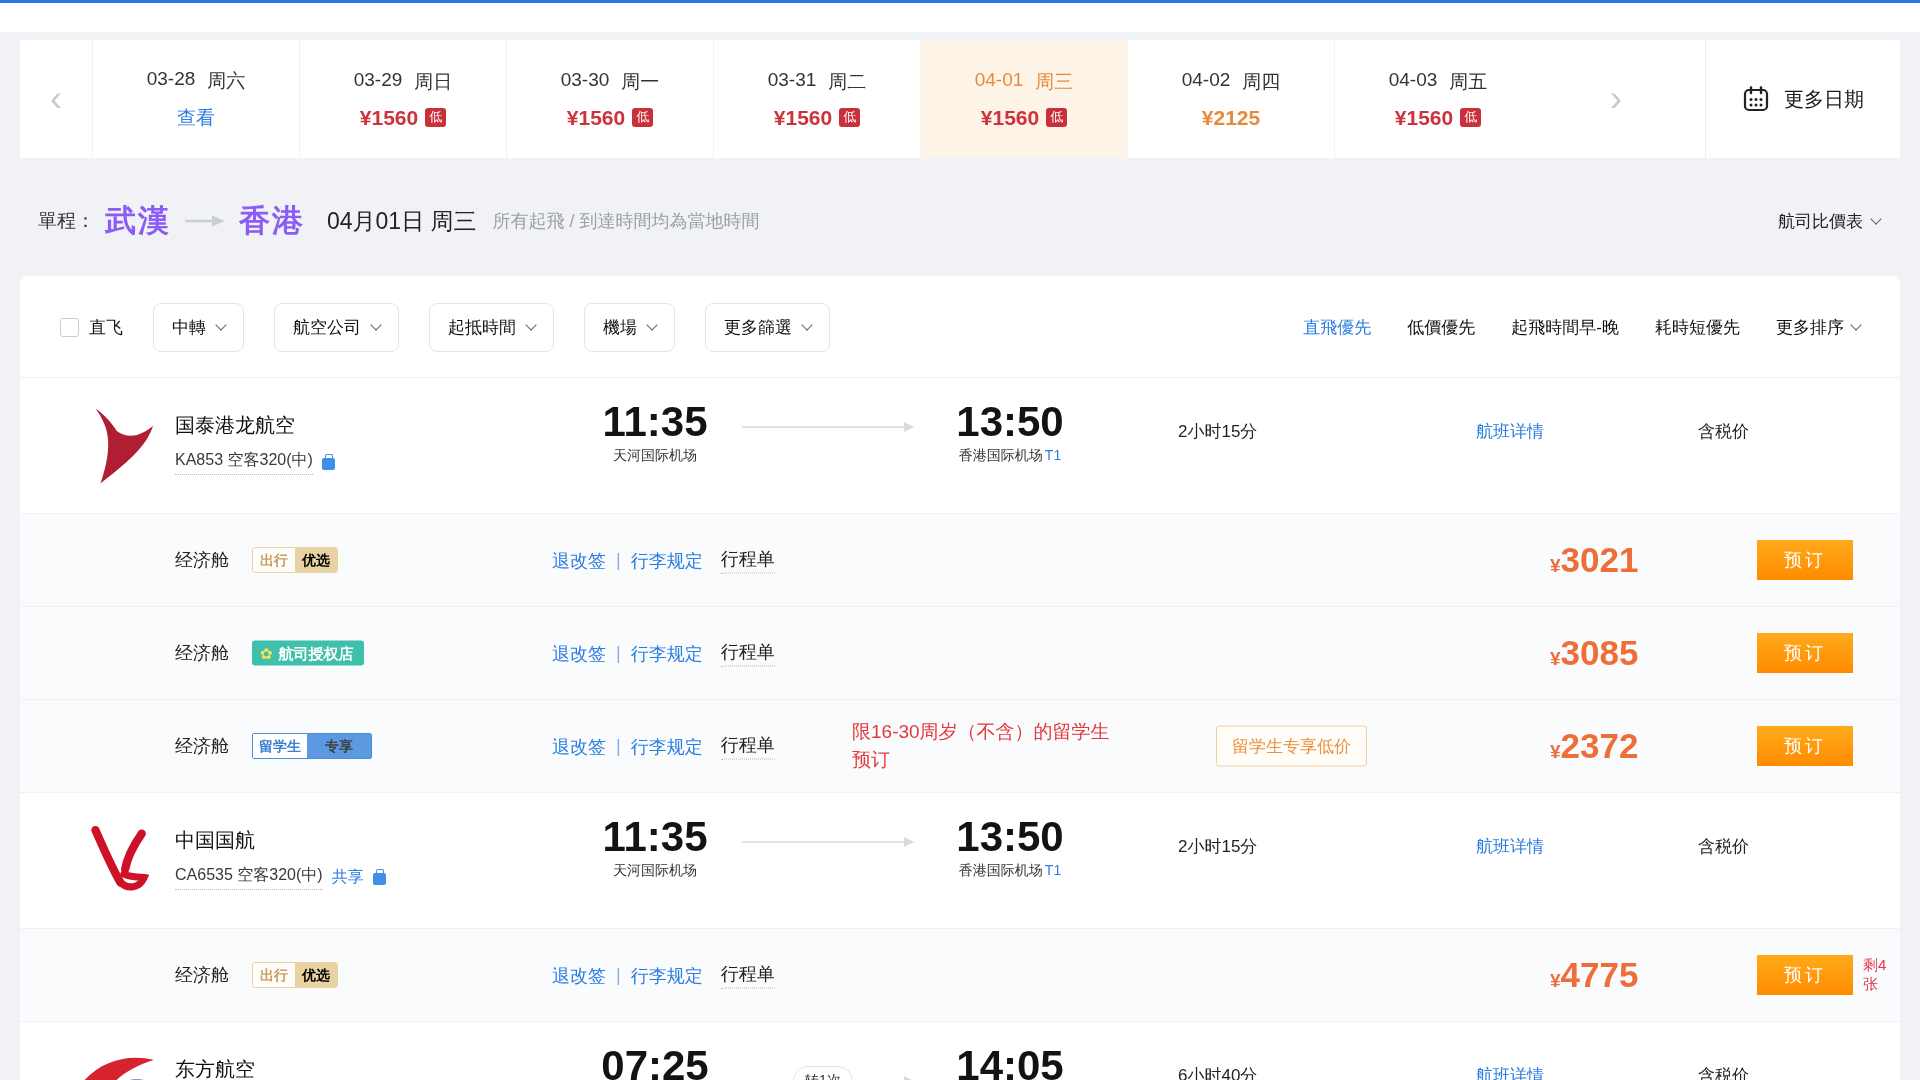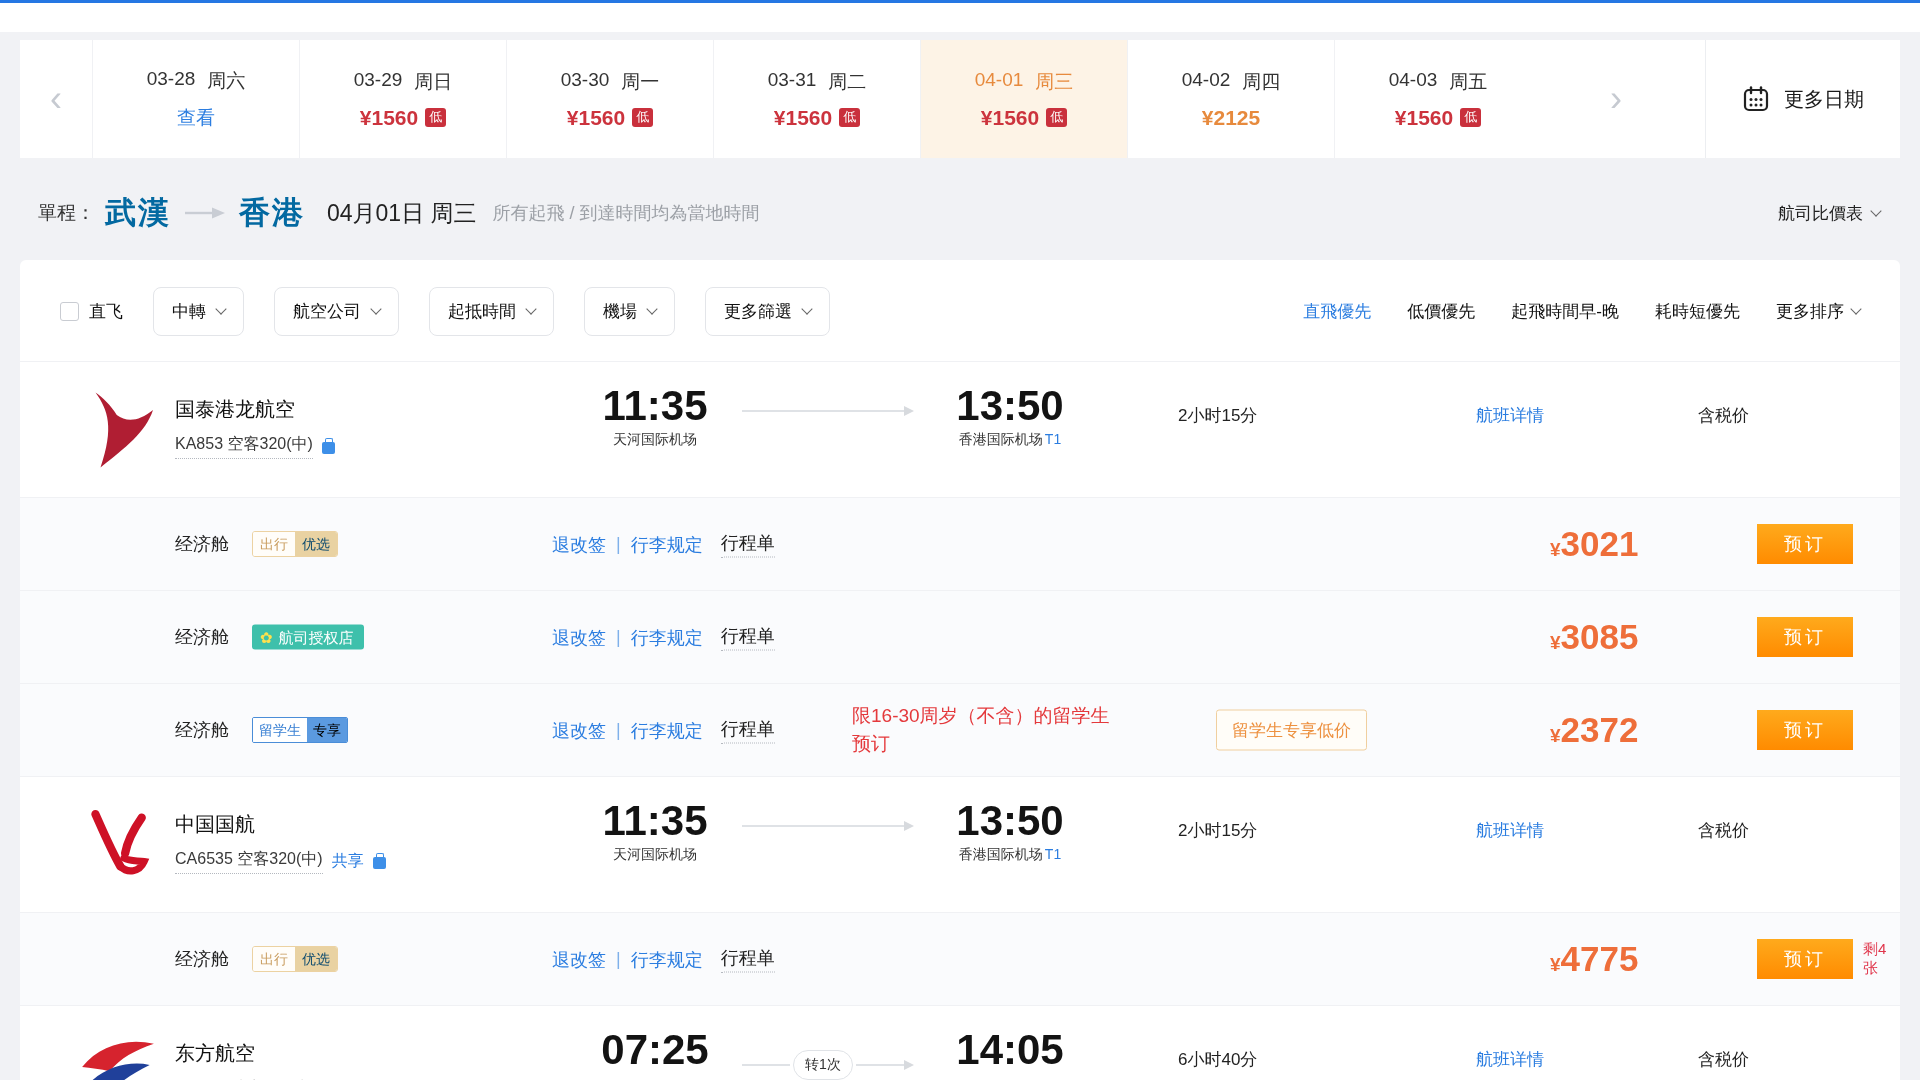--- a/index.html
+++ b/index.html
@@ -24,21 +24,21 @@
   .db-price.orange { color:#e78a3d; }
   .db-low { font-size:13px; font-weight:400; color:#fff; background:#c9303c; padding:2px 4px;
             border-radius:3px; line-height:1.1; }
   .db-view { font-size:19px; color:#2b7de0; }
   .db-more { margin-left:auto; display:flex; align-items:center; gap:14px; padding:0 36px;
              border-left:1px solid #eceef1; color:#1a1a1a; font-size:20px; cursor:pointer; }
 
   
   .route-head { display:flex; align-items:center; padding:26px 40px 18px 38px; }
   .rh-type { font-size:19px; color:#333; }
-  .rh-city { font-size:31px; font-weight:700; color:#0369a1; margin:8px 10px; letter-spacing:2px; }
+  .rh-city { font-size:31px; font-weight:700; color:#8b5cf6; margin:16px 10px; letter-spacing:2px; }
   .rh-arrow { margin:0 2px; display:flex; align-items:center; }
   .rh-date { font-size:23px; color:#222; margin-left:12px; }
   .rh-note { font-size:18px; color:#9ca0a6; margin-left:16px; }
   .rh-compare { margin-left:auto; font-size:17px; color:#222; display:flex; align-items:center; gap:9px; cursor:pointer; }
 
   
   .main-card { margin:0 20px; background:#fff; border-radius:6px 6px 0 0; overflow:hidden; height:850px; }
 
   .filterbar { display:flex; align-items:center; padding:27px 40px 25px 40px; }
   .fb-check { width:19px; height:19px; border:1px solid #c9ccd2; border-radius:3px; background:#fff; cursor:pointer; }
@@ -71,30 +71,30 @@
   .line-badge { border:1px solid #e0e3e7; border-radius:15px; padding:5px 11px; font-size:14px;
                 color:#333; background:#fff; margin:0 3px; white-space:nowrap; }
   .fh-duration { position:absolute; left:1158px; top:42px; font-size:17px; color:#222; }
   .fh-details { position:absolute; left:1456px; top:42px; font-size:17px; color:#2b7de0; cursor:pointer; }
   .fh-tax { position:absolute; left:1678px; top:42px; font-size:17px; color:#222; }
 
   
   .fare-row { position:relative; height:93px; background:#fafbfd; border-top:1px solid #f0f1f4; }
   .fr-cabin { position:absolute; left:155px; top:50%; transform:translateY(-50%); font-size:18px; color:#222; }
   .fr-badge { position:absolute; left:232px; top:50%; transform:translateY(-50%); display:flex;
-              align-items:center; font-size:14px; line-height:1; }
+              align-items:center; font-size:14px; line-height:1;font-weight:bold; }
   .fr-badge.tan { border:1px solid #ecd2a2; border-radius:3px; overflow:hidden; }
   .tan .bt-left { color:#c99d5f; background:#fffdf9; padding:5px 7px; }
-  .tan .bt-right { color:#0c4a6e; background:#e9d2a2; padding:5px 7px; }
+  .tan .bt-right { color:#000000; background:#e9d2a2; padding:5px 7px; }
   .fr-badge.teal { background:#3ec0ab; color:#fff; border-radius:3px; padding:5px 10px 5px 8px;
                    gap:6px; font-size:15px; }
   .teal .flower { color:#ffe14d; font-size:15px; }
   .fr-badge.blue { border:1px solid #4a8dd8; border-radius:2px; overflow:hidden; }
   .blue .bb-left { color:#3a80d4; background:#fff; padding:5px 6px; }
-  .blue .bb-right { color:#000000; background:#5b9ae0; padding:5px 6px; }
+  .blue .bb-right { color:#404040; background:#5b9ae0; padding:5px 18px; }
   .fr-links { position:absolute; left:532px; top:50%; transform:translateY(-50%); font-size:18px;
               display:flex; align-items:center; gap:10px; }
   .link-blue { color:#2b7de0; cursor:pointer; }
   .link-sep { color:#7fb0ea; }
   .link-plain { color:#222; border-bottom:1px dotted #b4b8bf; padding-bottom:2px; margin-left:8px; cursor:pointer; }
   .fr-note { position:absolute; left:832px; top:50%; transform:translateY(-50%); width:272px;
              font-size:19px; color:#e4393c; line-height:1.45; }
   .fr-promo { position:absolute; left:1196px; top:50%; transform:translateY(-50%); border:1px solid #f0cf9f;
               color:#ed9140; background:#fffdf8; font-size:17px; padding:8px 15px; border-radius:3px; white-space:nowrap; }
   .fr-price { position:absolute; left:1530px; width:195px; top:50%; transform:translateY(-50%);

